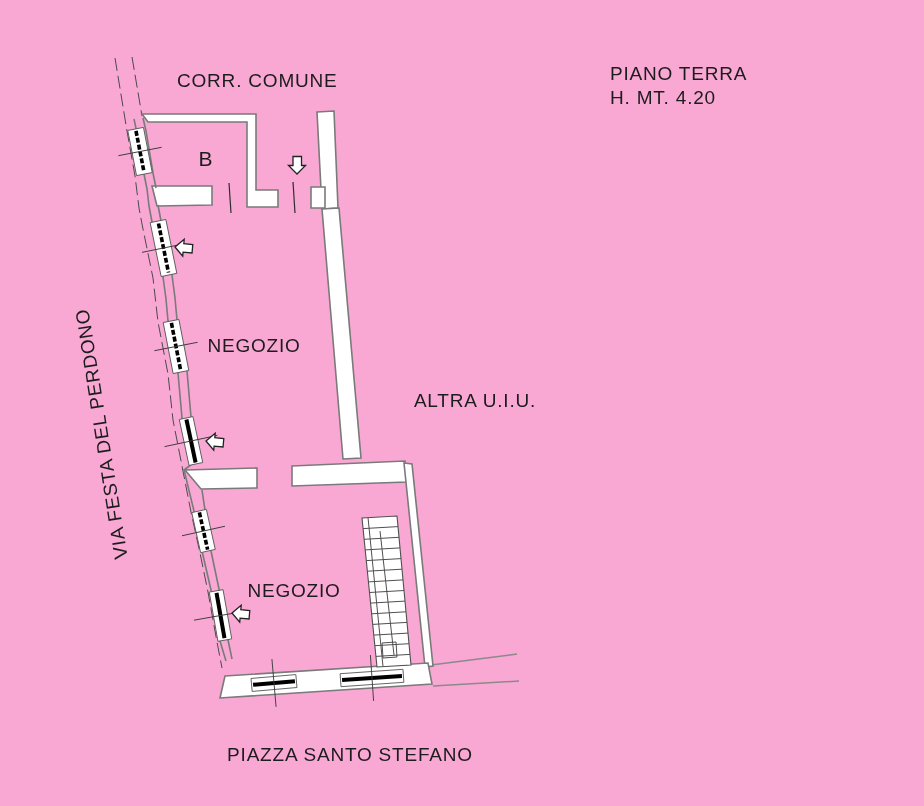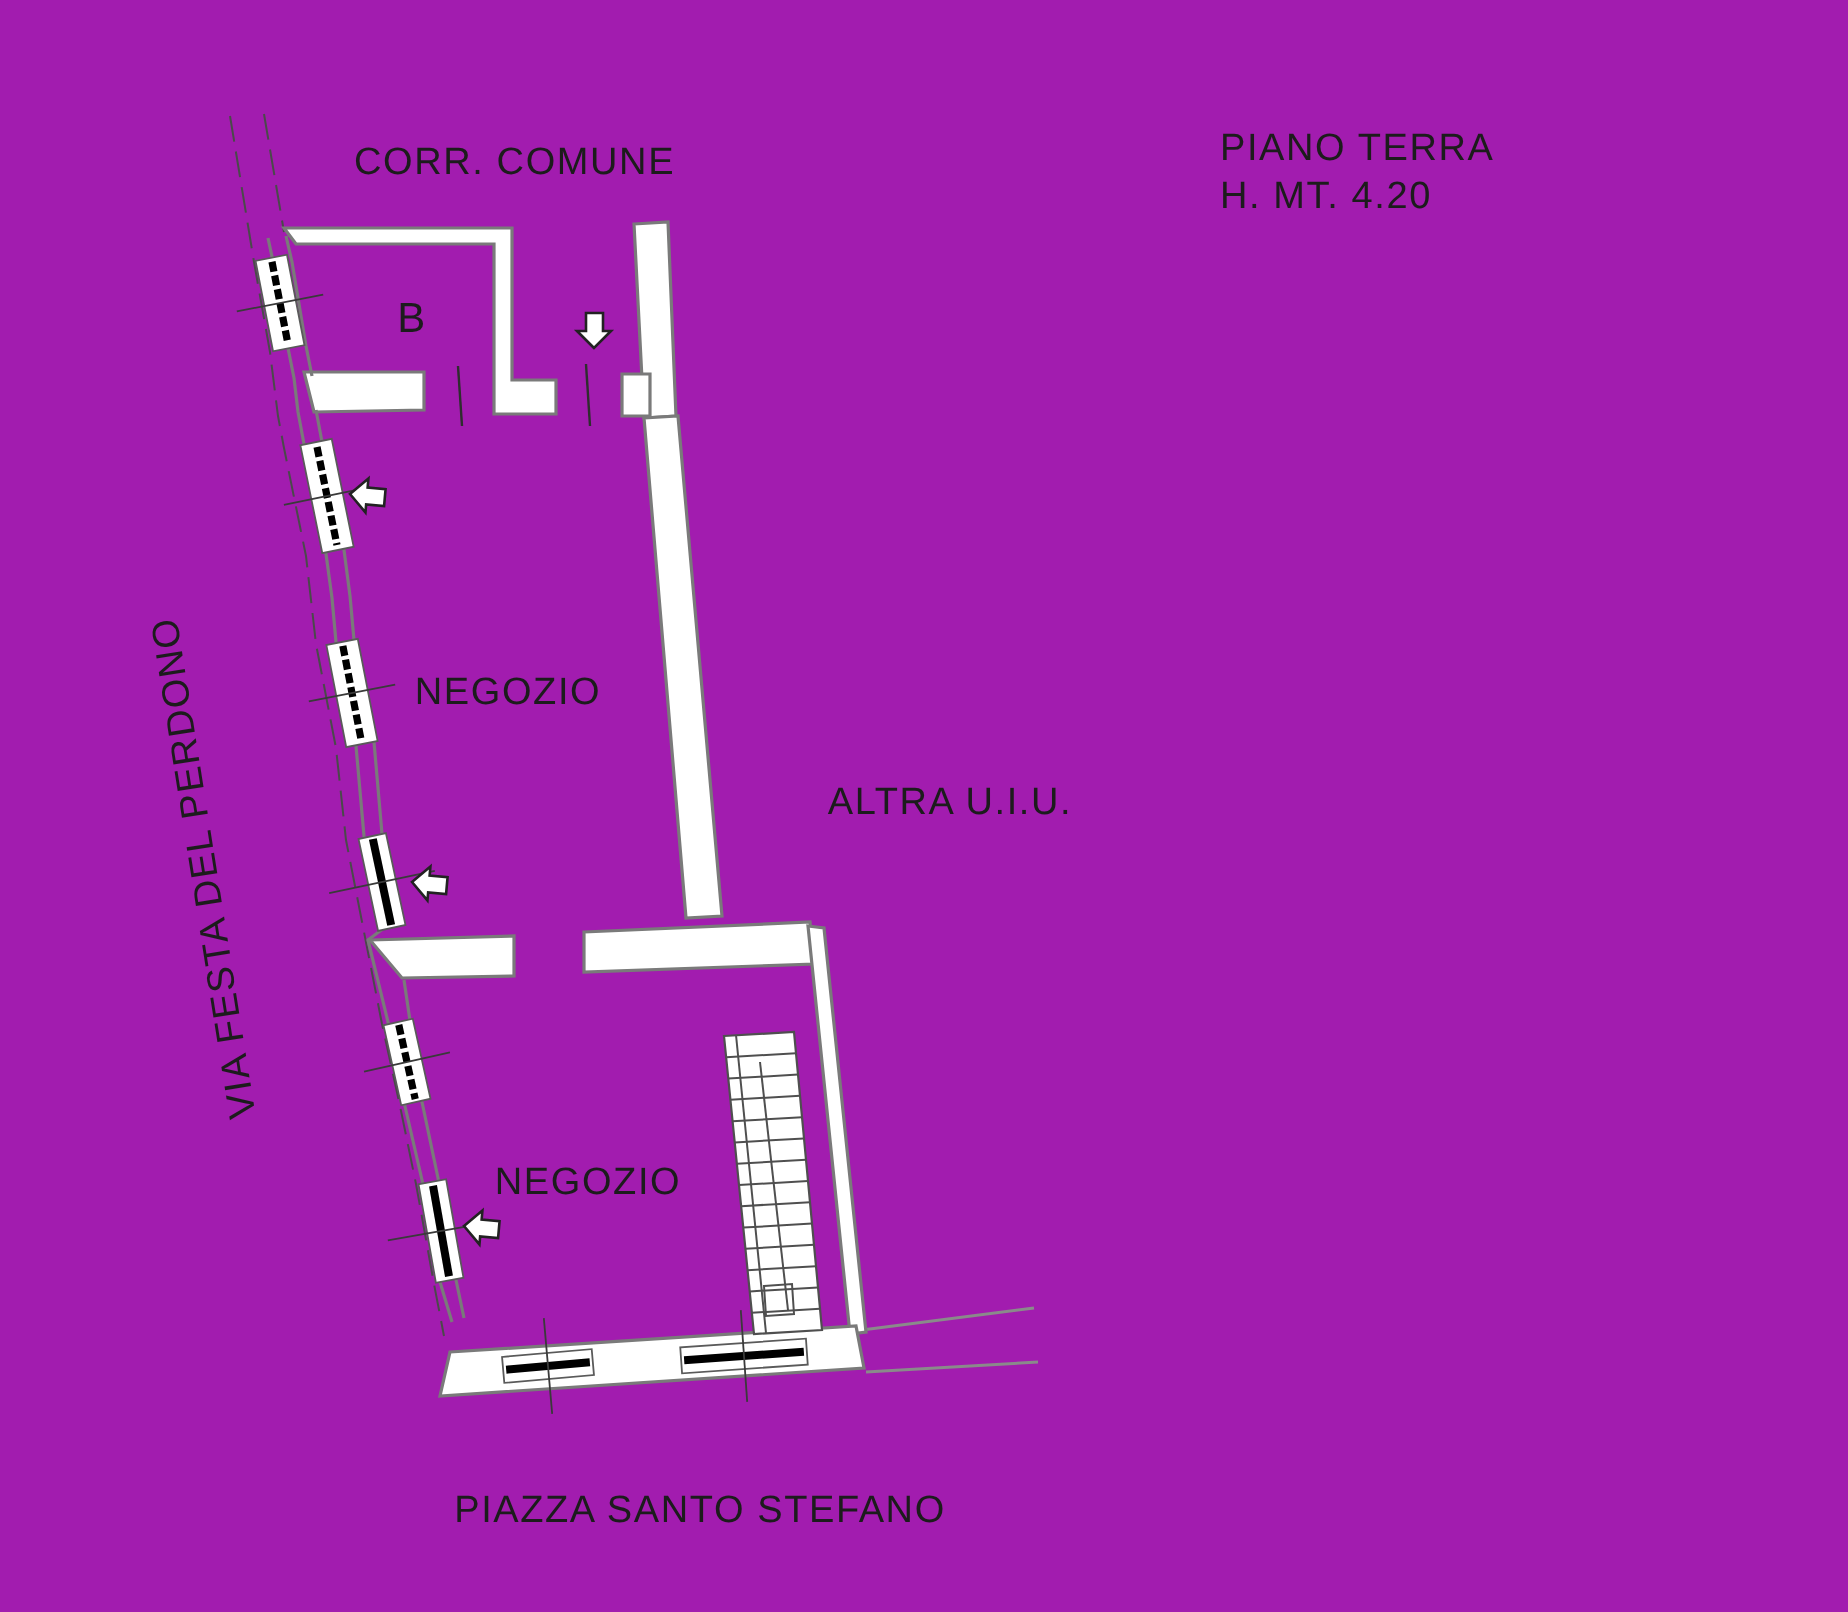--- a/index.html
+++ b/index.html
@@ -1,17 +1,17 @@
 <!DOCTYPE html>
 <html><head>
 <meta charset="utf-8">
 <style>
   html,body{margin:0;padding:0;background:#ffffff;}
   #stage{
-    position:relative;width:924px;height:806px;background:#a21caf;overflow:hidden;
+    position:relative;width:924px;height:806px;background:#f9a8d4;overflow:hidden;
     font-family:"Liberation Sans", sans-serif;
   }
   svg{position:absolute;left:0;top:0;}
   .lbl{fill:#1c1c1c;font-family:"Liberation Sans",sans-serif;font-size:19px;letter-spacing:0.8px;}
   .lbl-b{font-size:21px;}
   .wallfill{fill:#ffffff;stroke:#7a7a7a;stroke-width:1.6;stroke-linejoin:miter;}
   .walledge{fill:none;stroke:#7a7a7a;stroke-width:1.6;stroke-linejoin:round;}
   .street{fill:none;stroke:#4a4a4a;stroke-width:1;stroke-dasharray:13 5;}
   .street-solid{fill:none;stroke:#8a8a8a;stroke-width:1.5;}
   .winbox{fill:#ffffff;stroke:#5a5a5a;stroke-width:0.9;}

